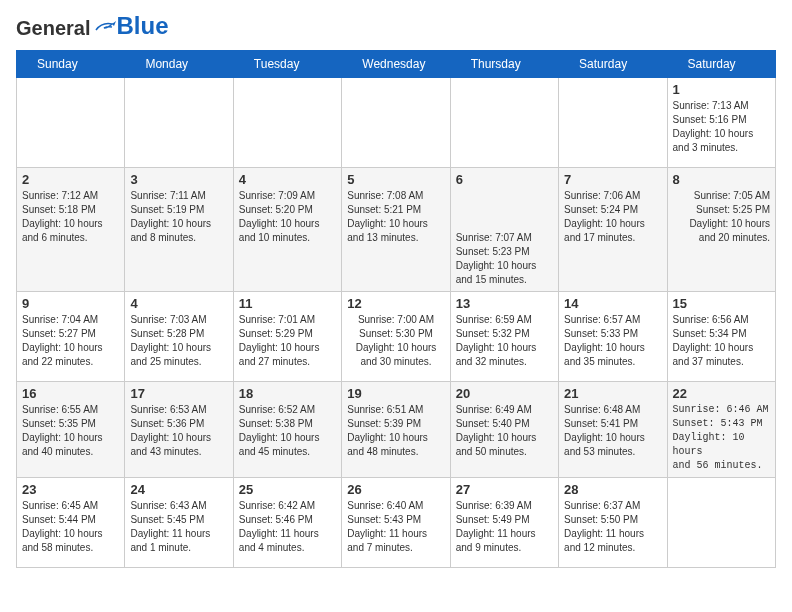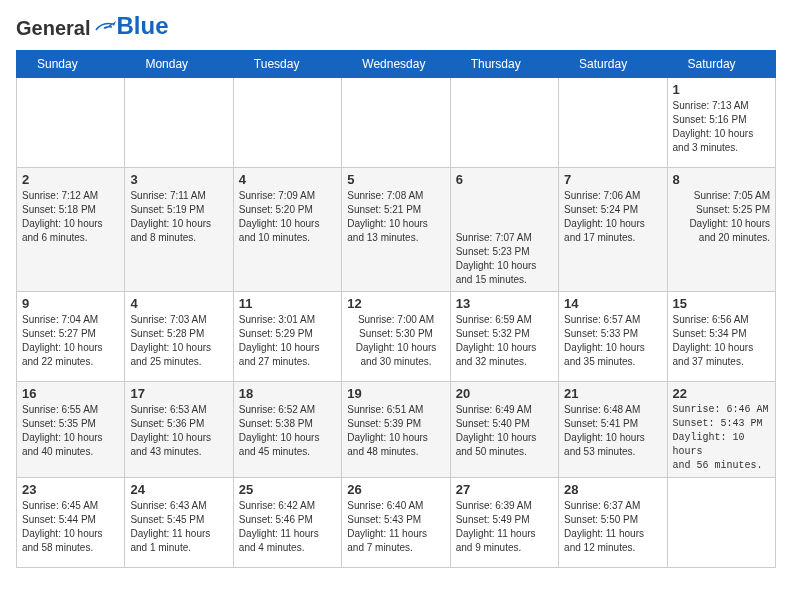--- a/index.html
+++ b/index.html
@@ -191,21 +191,21 @@
         </td>
         <td>
           <span class="day-number">4</span>
           <div class="day-info" style="white-space: pre-line;">Sunrise: 7:03 AM
 Sunset: 5:28 PM
 Daylight: 10 hours
 and 25 minutes.</div>
         </td>
         <td>
           <span class="day-number">11</span>
-          <div class="day-info" style="white-space: pre-line;">Sunrise: 3:01 AM
+          <div class="day-info" style="white-space: pre-line;">Sunrise: 7:01 AM
 Sunset: 5:29 PM
 Daylight: 10 hours
 and 27 minutes.</div>
         </td>
         <td>
           <span class="day-number">12</span>
           <div class="day-info" style="white-space: pre-line; text-align: center;">Sunrise: 7:00 AM
 Sunset: 5:30 PM
 Daylight: 10 hours
 and 30 minutes.</div>

